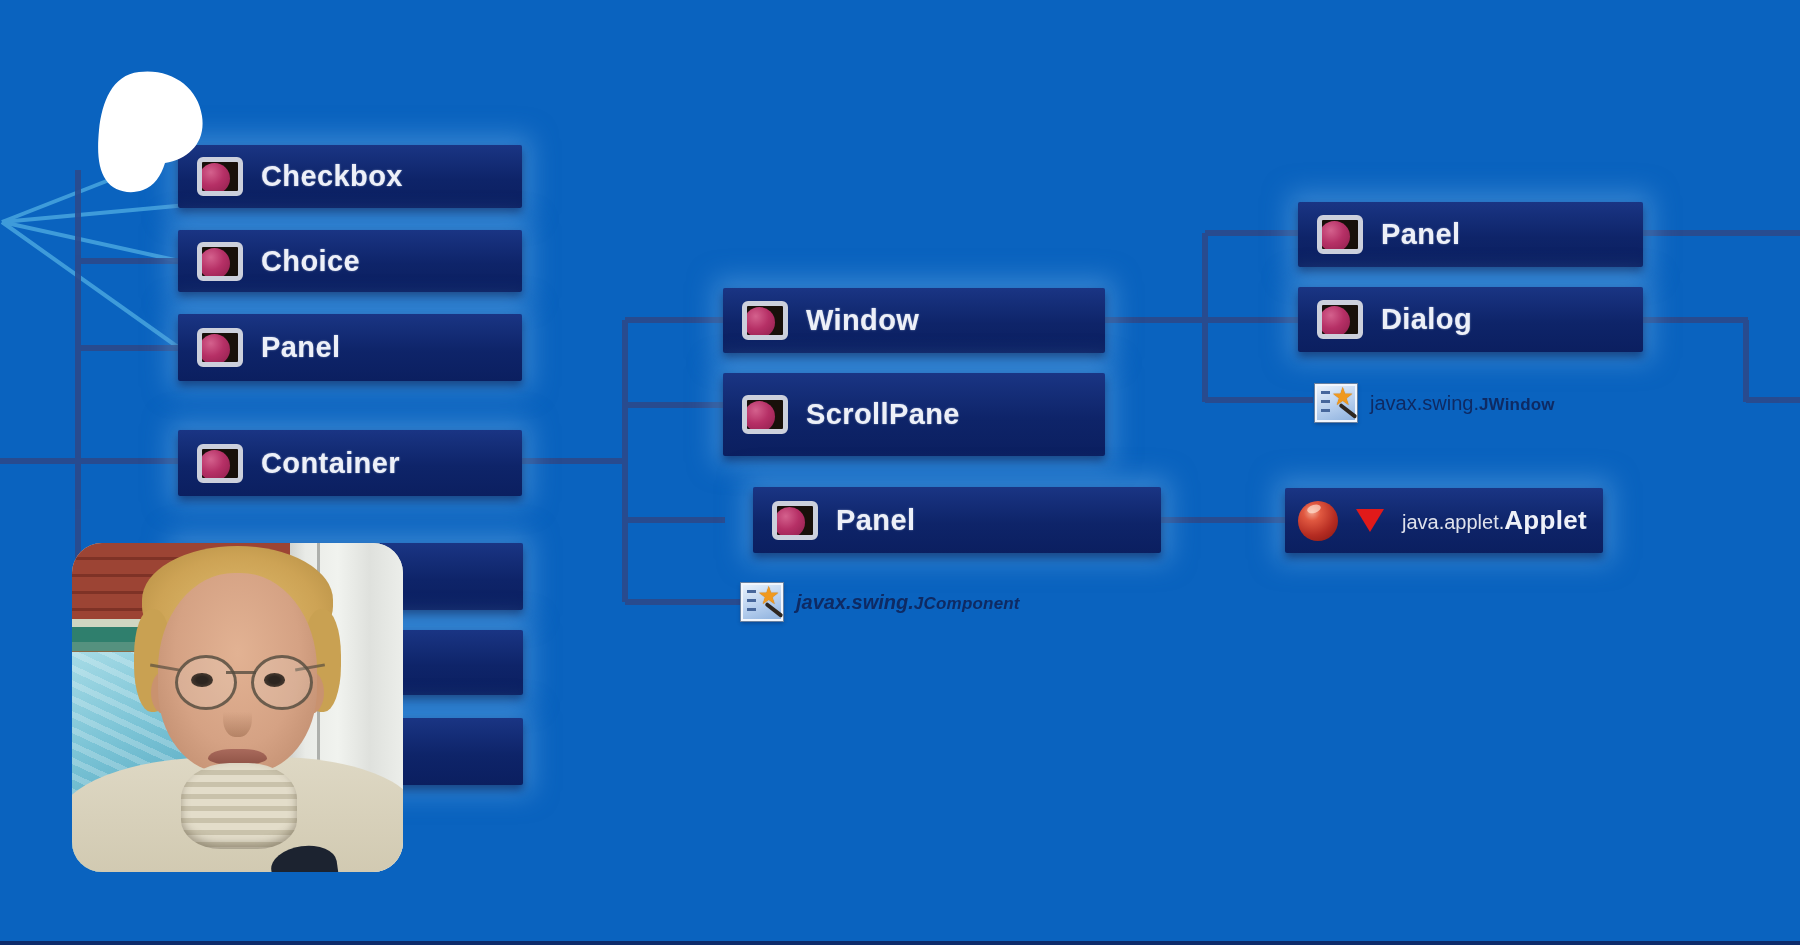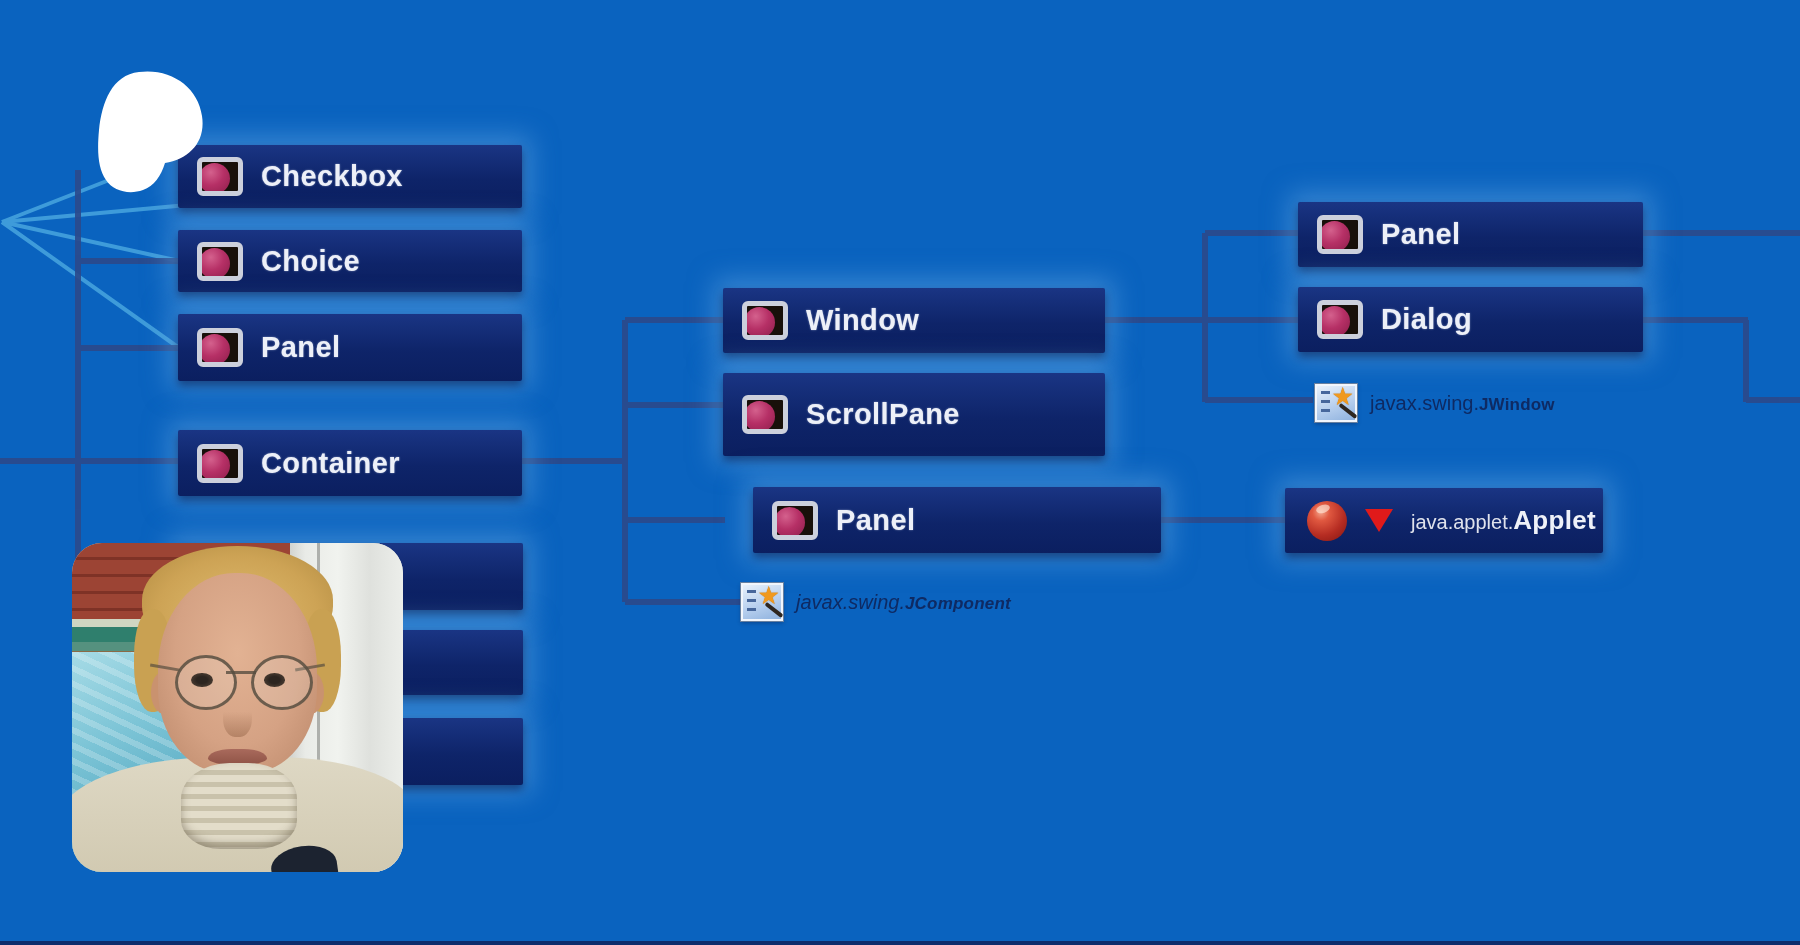--- a/index.html
+++ b/index.html
@@ -24,21 +24,21 @@
   }
   .screen-icon{
     width:46px;height:39px;flex:0 0 auto;box-sizing:border-box;position:relative;
     background:#18100a;border:5px solid #ccd0dc;border-radius:6px;overflow:hidden;
   }
   .screen-icon .ball{
     position:absolute;left:-3px;top:1px;width:31px;height:31px;border-radius:50%;
     background:radial-gradient(circle at 38% 30%,#d4618d 0%,#b63066 45%,#8c1d4a 100%);
   }
   
-  .node.applet{padding-left:22px;gap:18px;}
+  .node.applet{padding-left:13px;gap:18px;}
   .tomato-icon{
     width:40px;height:40px;flex:0 0 auto;border-radius:50%;position:relative;
     background:radial-gradient(circle at 35% 28%,#f5a58c 0%,#e05840 22%,#b52c22 60%,#821511 100%);
   }
   .tomato-icon::after{
     content:"";position:absolute;left:22%;top:12%;width:34%;height:20%;
     background:rgba(255,230,215,.65);border-radius:50%;transform:rotate(-18deg);
   }
   .red-triangle{
     width:0;height:0;flex:0 0 auto;
@@ -63,21 +63,21 @@
     position:absolute;right:1px;top:-2px;color:#f0991f;font-size:25px;line-height:25px;
     text-shadow:0 0 1px #b96f0a;
   }
   .wizard-icon .wand{
     position:absolute;right:0;bottom:1px;width:21px;height:4px;background:#2e261f;
     border-radius:2px;transform:rotate(38deg);transform-origin:100% 100%;
   }
   .swing-text{color:#0e2a63;white-space:nowrap;}
   .swing-text .pkg{font-size:20px;}
   .swing-text b{font-size:17px;letter-spacing:.2px;}
-  .swing-label.italic .swing-text{font-style:italic;}
+  .swing-label.italic .swing-text{font-style:italic;font-weight:bold;}
   
   .photo{
     position:absolute;left:72px;top:543px;width:331px;height:329px;z-index:50;
     border-radius:30px;overflow:hidden;background:#cfd3cf;
   }
   .photo *{position:absolute;}
   .ph-door{right:0;top:0;width:36%;height:100%;
     background:linear-gradient(90deg,#c9cbc7 0%,#e9ebe7 18%,#f1f3ef 45%,#dfe1dd 72%,#eceeea 100%);}
   .ph-door::after{content:"";position:absolute;left:28%;top:0;width:3px;height:100%;background:#aeb0ac;}
   .ph-brick{left:0;top:0;width:66%;height:25%;

